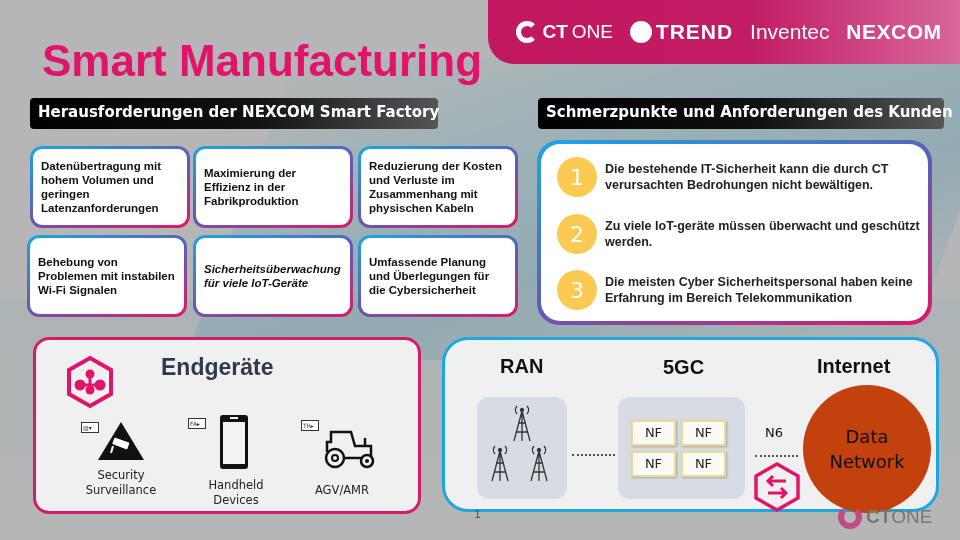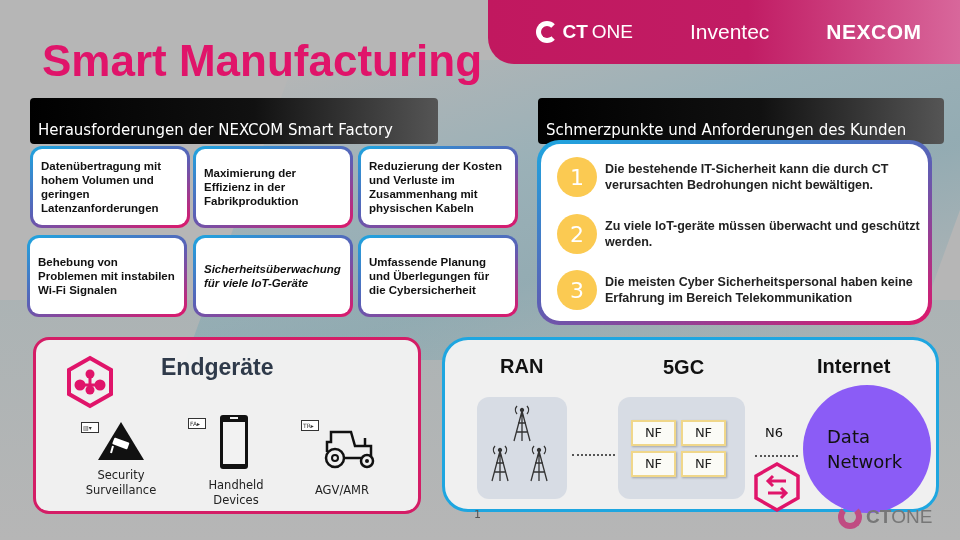--- a/index.html
+++ b/index.html
@@ -44,22 +44,23 @@
     position: absolute; left: 42px; top: 36px;
     font-family: "Liberation Sans", sans-serif; font-weight: bold;
     font-size: 44px; color: #e0146a;
   }
 
   .section-bar {
     position: absolute; height: 31px;
     background: linear-gradient(90deg, #000 0%, #111 55%, #555 100%);
     border-radius: 4px;
     color: #fff; font-size: 15px;
-    padding: 23px 8px; white-space: nowrap;
-    font-family: "DejaVu Sans", sans-serif;
+    padding: 5px 8px; white-space: nowrap;
+    font-family: "DejaVu Sans", sans-serif;
+    font-weight: bold;
   }
   .bar-left { left: 30px; top: 98px; width: 408px; }
   .bar-right { left: 538px; top: 98px; width: 406px; }
 
   
   .card {
     position: absolute; width: 160px; height: 82px;
     border-radius: 12px; padding: 3px;
     background: linear-gradient(160deg, #1ea6e0 0%, #5b5fb5 50%, #e0166a 100%);
   }
@@ -122,42 +123,46 @@
   .nf {
     position: absolute; width: 45px; height: 26px;
     background: #fbfbf6; border: 2px solid #f0d78a;
     box-shadow: 1px 1px 2px rgba(0,0,0,0.25);
     font-size: 13px; color: #222; text-align: center; line-height: 22px;
     font-family: "DejaVu Sans", sans-serif;
   }
   .dotted { position: absolute; border-top: 2px dotted #555; height: 0; }
   .dn-circle {
     position: absolute; left: 358px; top: 45px; width: 128px; height: 128px;
-    border-radius: 50%; background: #8b5cf6;
-    display: flex; align-items: center; justify-content: center; 
+    border-radius: 50%; background: #c2410c;
+    display: flex; align-items: center; justify-content: center; text-align: center;
     font-size: 18px; line-height: 25px; color: #111;
     font-family: "DejaVu Sans", sans-serif;
   }
   .n6-label { position: absolute; left: 320px; top: 85px; font-size: 13px; color: #111; font-family: "DejaVu Sans", sans-serif; }
 
   .page-num { position: absolute; left: 474px; top: 508px; font-size: 11px; color: #555; }
   .footer-logo { position: absolute; left: 838px; top: 505px; display: flex; align-items: center; gap: 4px; font-family: "Liberation Sans", sans-serif; font-size: 19px; color: #777; }
   .footer-mark { width: 24px; height: 24px; border-radius: 50%; border: 6px solid #c04c82; border-top-color: transparent; }
 </style>
 </head>
 <body>
 
 <div class="bg-blueprint"></div>
 <div class="bg-blueprint2"></div>
 
 <div class="logo-band">
   <div class="logo logo-ctone">
     <span class="logo-mark mark-ctone"></span>
     <b>CT</b>
       <span>ONE</span>
+  </div>
+  <div class="logo logo-trend">
+    <span class="logo-mark mark-trend"></span>
+    <span>TREND</span>
   </div>
   <div class="logo logo-inventec">
     <span>Inventec</span>
   </div>
   <div class="logo logo-nexcom">
     <span>NEXCOM</span>
   </div>
 </div>
 
 <h1 class="page-title">Smart Manufacturing</h1>

